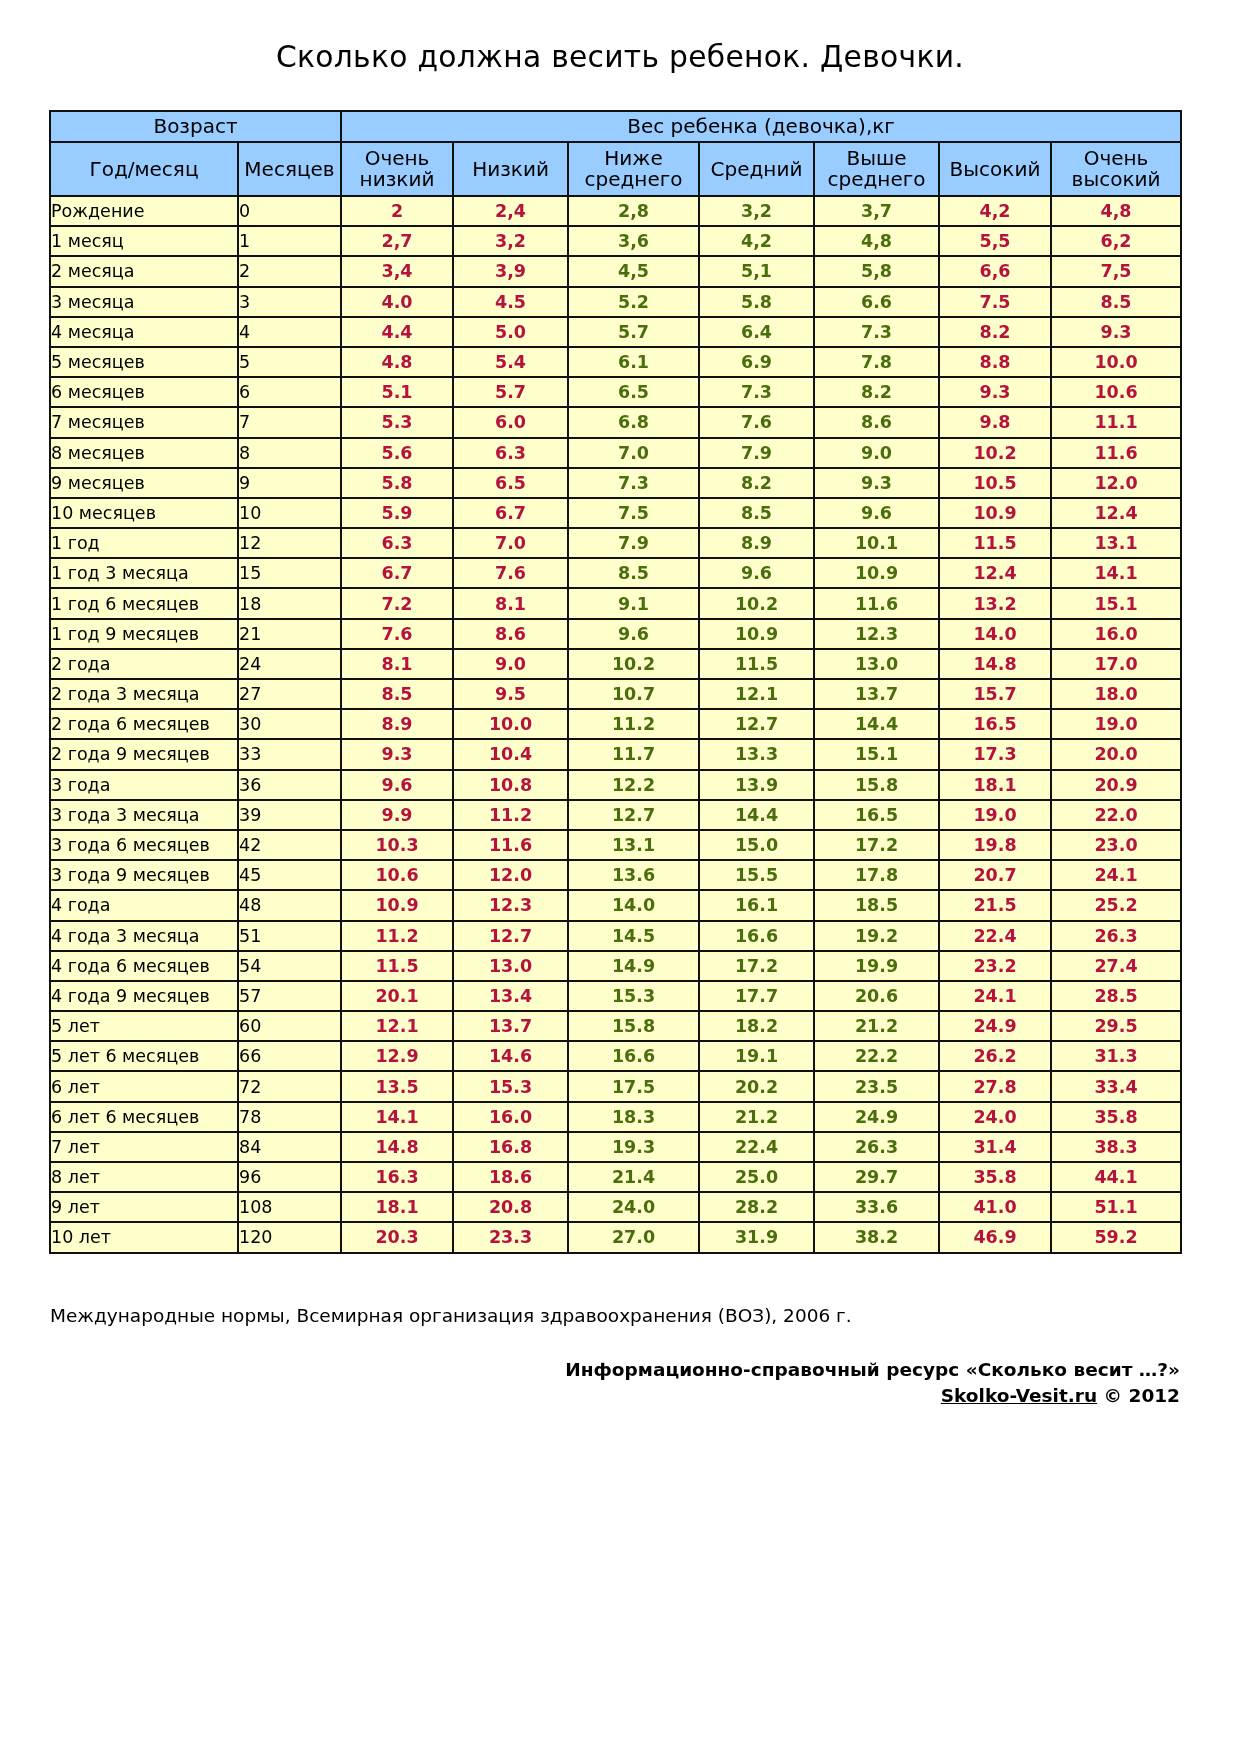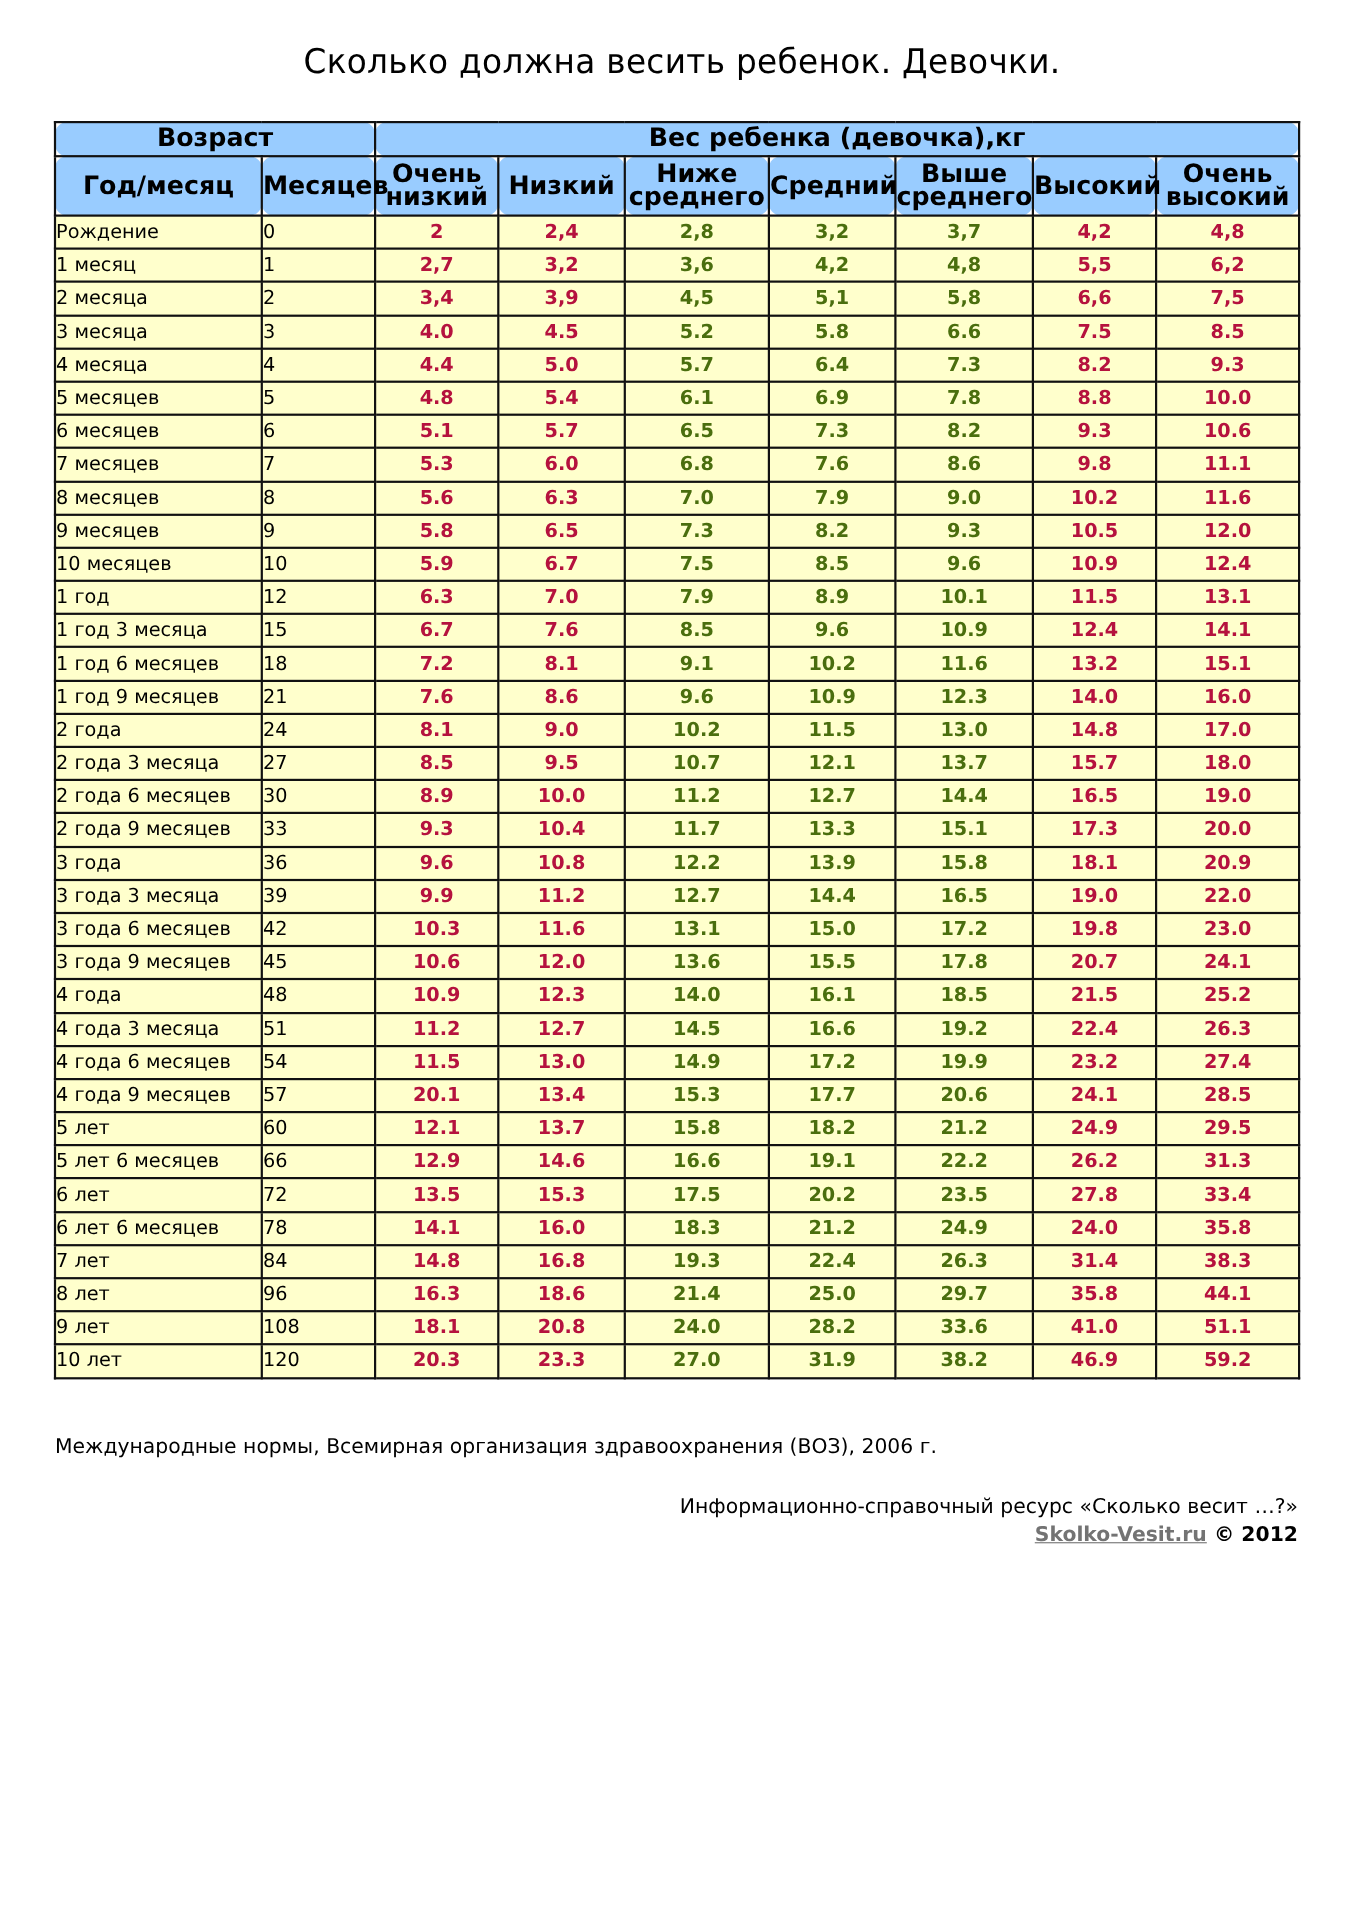--- a/index.html
+++ b/index.html
@@ -4,34 +4,34 @@
   <style>
     html, body { margin: 0; padding: 0; background: #ffffff; }
     body { width: 1240px; height: 1754px; position: relative; overflow: hidden;
            font-family: "DejaVu Sans", sans-serif; color: #000; }
     .title { position: absolute; left: 0; width: 1240px; top: 38px; text-align: center;
              font-size: 31px; font-weight: normal; letter-spacing: 0.3px;
              font-family: "DejaVu Sans", sans-serif; transform: scaleX(0.96); }
     table.weights { position: absolute; left: 49px; top: 110px; width: 1131px;
                     border-collapse: collapse; table-layout: fixed; }
     table.weights th, table.weights td { border: 2.5px solid #111; padding: 0; }
-    table.weights th { background: #99CCFF; font-weight: bold; font-size: 23px;
-                       text-align: center; line-height: 21px; border-radius: 11px; }
+    table.weights th { background: #99CCFF; font-weight: normal; font-size: 20px;
+                       text-align: center; line-height: 21px; }
     tr.h1 th { height: 29px; }
     tr.h2 th { height: 52px; }
     table.weights td { background: #FFFFCC; height: 28.2px; font-size: 17.5px; line-height: 22px; }
     td.age { text-align: left; padding-left: 2px; white-space: nowrap; margin-left: 29px; }
     td.months { text-align: left; padding-left: 2px; }
     td.val { text-align: center; font-weight: bold; }
     td.red { color: #B5123E; }
     td.green { color: #4A6E0E; }
     .source { position: absolute; left: 50px; top: 1305px; font-size: 18.5px; font-weight: normal; }
-    .resource { position: absolute; right: 60px; top: 1359px; font-size: 18.5px; font-weight: normal; text-align: right; }
+    .resource { position: absolute; right: 60px; top: 1359px; font-size: 18.5px; font-weight: bold; text-align: right; }
     .credit { position: absolute; right: 60px; top: 1385px; font-size: 18.5px; font-weight: bold; text-align: right; }
-    .credit a { color: #737373; text-decoration: underline; }
+    .credit a { color: #000000; text-decoration: underline; }
   </style>
 </head>
 <body>
 
 <div class="title">Сколько должна весить ребенок. Девочки.</div>
 
 <table class="weights">
   <colgroup>
     <col style="width:188px">
       <col style="width:103px">

